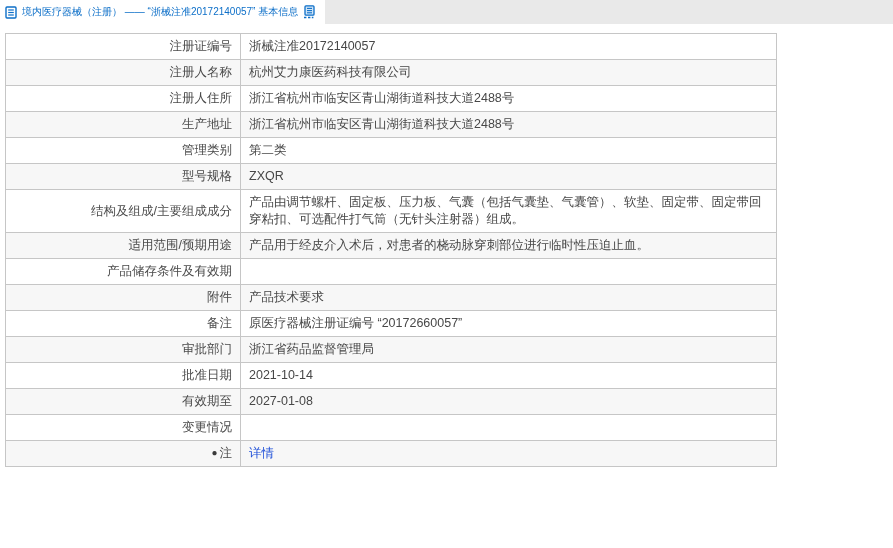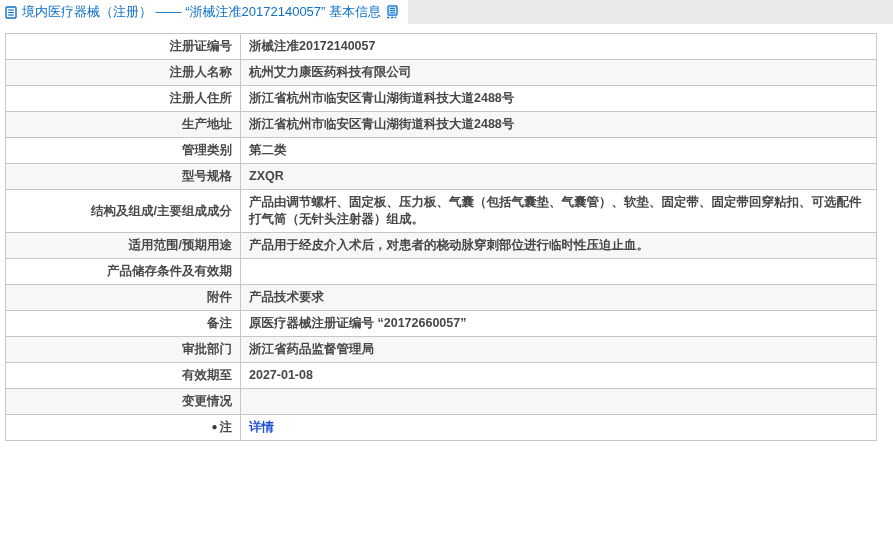--- a/index.html
+++ b/index.html
@@ -6,27 +6,27 @@
   body{
     width:893px;height:548px;overflow:hidden;background:#ffffff;
     font-family:"Liberation Sans","DejaVu Sans",sans-serif;
   }
   
   .tabbar{height:24px;background:#e9e9e9;display:flex;align-items:stretch;}
   .tab{
     background:#ffffff;display:inline-flex;align-items:center;
     padding:0 9px 0 5px;gap:5px;cursor:default;white-space:nowrap;
   }
-  .tab-title{color:#0d6fc8;font-size:13px;line-height:24px;}
+  .tab-title{color:#0d6fc8;font-size:10px;line-height:24px;}
   .icon{display:inline-flex;align-items:center;}
   
   .content{padding:9px 0 0 5px;}
   table.info{
-    border-collapse:collapse;table-layout:fixed;width:872px;
-    font-size:12.5px;color:#474747;font-weight:bold;
+    border-collapse:collapse;table-layout:fixed;width:772px;
+    font-size:12.5px;color:#474747;
   }
   table.info td{
     border:1px solid #c6c6c6;padding:4px 8px;line-height:17px;
     vertical-align:middle;word-break:break-all;
   }
   table.info tr:nth-child(even){background:#f7f7f7;}
   td.cell-label{text-align:right;color:#4a4a4a;padding-right:10px;}
   td.cell-value{padding-left:12px;padding-right:18px;}
   a.details-link{color:#1d4ed8;text-decoration:none;cursor:pointer;}
   .bulb{color:#3a3a3a;font-size:10px;margin-right:2px;display:inline-block;transform:translateY(-1px);}
@@ -106,20 +106,24 @@
         </tr>
         <tr>
           <td class="cell-label">备注</td>
           <td class="cell-value">原医疗器械注册证编号 “20172660057”</td>
         </tr>
         <tr>
           <td class="cell-label">审批部门</td>
           <td class="cell-value">浙江省药品监督管理局</td>
         </tr>
         <tr>
+          <td class="cell-label">批准日期</td>
+          <td class="cell-value">2021-10-14</td>
+        </tr>
+        <tr>
           <td class="cell-label">有效期至</td>
           <td class="cell-value">2027-01-08</td>
         </tr>
         <tr>
           <td class="cell-label">变更情况</td>
           <td class="cell-value"></td>
         </tr>
         <tr>
           <td class="cell-label"><span class="bulb">●</span>注</td>
           <td class="cell-value"><a class="details-link">详情</a></td>

